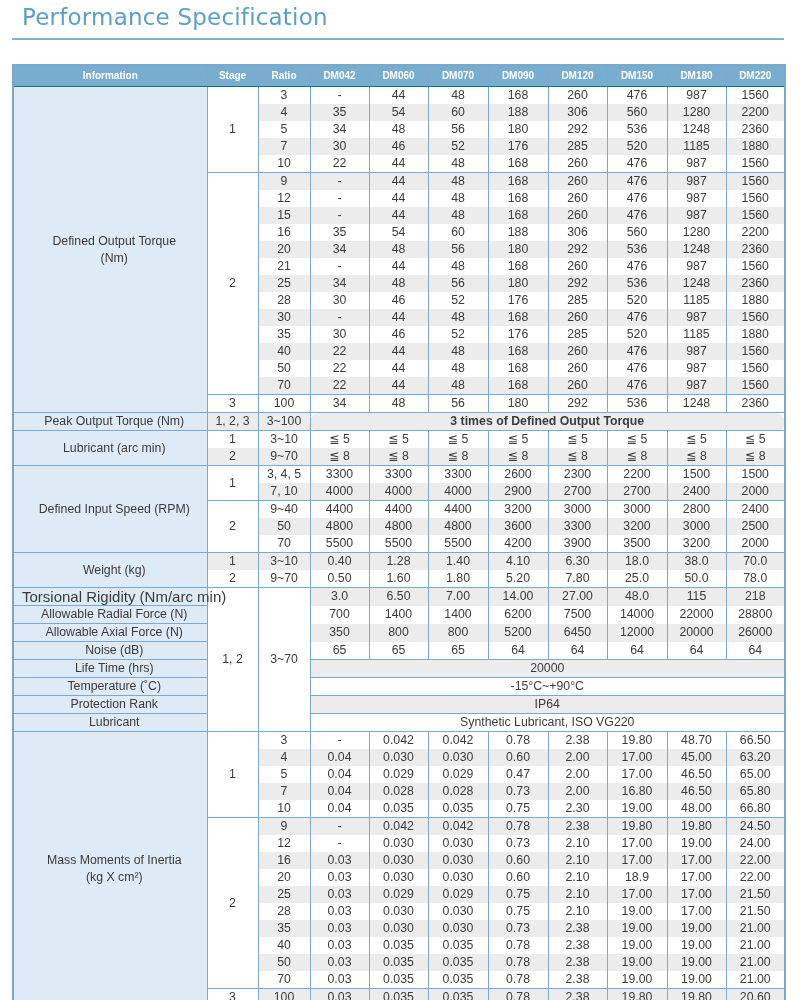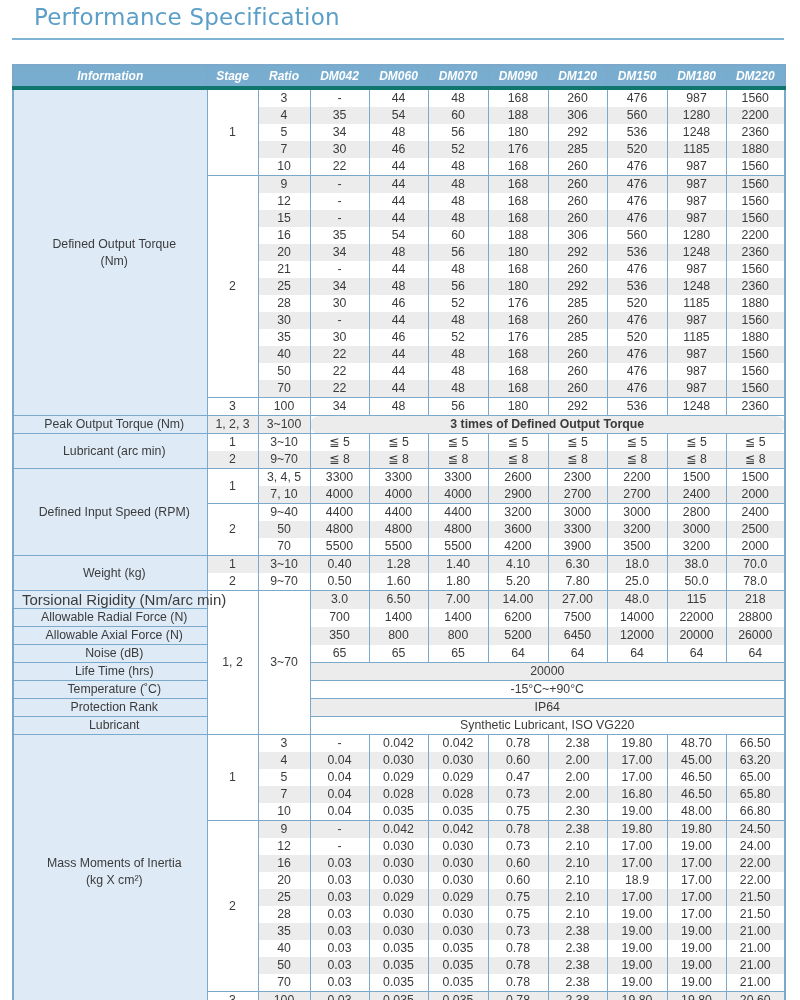--- a/index.html
+++ b/index.html
@@ -1,22 +1,22 @@
 <!DOCTYPE html>
 <html><head>
 <meta charset="utf-8">
 <style>
   html, body { margin: 0; padding: 0; background: #ffffff; }
   body { width: 800px; height: 1000px; position: relative; overflow: hidden; font-family: "DejaVu Sans", sans-serif; }
-  .title { position: absolute; left: 34px; top: 4px; font-size: 23px; color: #5b9fc9; letter-spacing: 0.2px; font-family: "DejaVu Sans", sans-serif; }
+  .title { position: absolute; left: 22px; top: 4px; font-size: 23px; color: #5b9fc9; letter-spacing: 0.2px; font-family: "DejaVu Sans", sans-serif; }
   .rule { position: absolute; left: 12px; top: 38px; width: 772px; height: 2px; background: #7fb4d6; }
   table.spec { position: absolute; left: 12px; top: 64px; width: 772px; border-collapse: collapse; table-layout: fixed;
     font-family: "Liberation Sans", sans-serif; font-size: 12.3px; color: #3b3b3b; border: 2px solid #7aa9cb; }
   table.spec td, table.spec th { border-left: 1px solid #7aa9cb; border-right: 1px solid #7aa9cb; padding: 0; text-align: center; height: 17px; line-height: 17px; white-space: nowrap; }
-  table.spec th { background: #79adcf; color: #ffffff; font-weight: bold; font-size: 12px; height: 20px; line-height: 20px; border-bottom: 4px solid #0f766e; font-style: italic; }
+  table.spec th { background: #79adcf; color: #ffffff; font-weight: bold; font-size: 10px; height: 20px; line-height: 20px; border-bottom: 1px solid #0f766e; }
   td.info { background: #deeaf6; text-align: left; padding-left: 8px !important; color: #3b3b3b; border-bottom: 1px solid #7aa9cb; white-space: normal; line-height: 17px; }
   td.info b { font-weight: normal; }
   td.info.small { font-size: 15px; }
   tr.g td.c { background: #ececec; }
   tr.w td.c { background: #ffffff; }
   td.stage-span { background: #ffffff; border-bottom: 1px solid #7aa9cb; }
   tr.sec-end td { border-bottom: 1px solid #7aa9cb; }
   td.span-all { font-weight: normal; }
   td.bold-span { font-weight: bold; border-radius: 9px; }
   .eq { letter-spacing: 0; }

